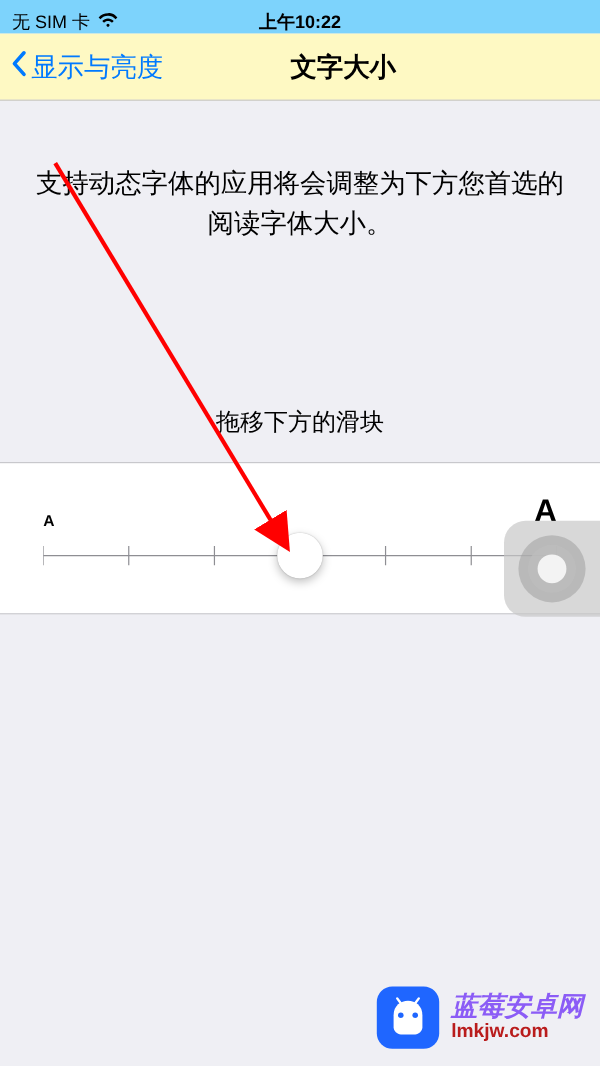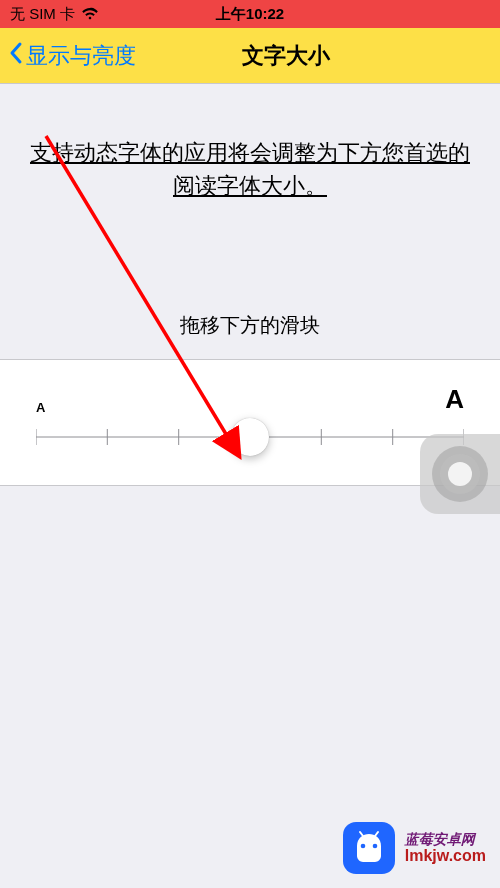--- a/index.html
+++ b/index.html
@@ -8,43 +8,43 @@
       font-family: -apple-system, "PingFang SC", "Helvetica Neue", Arial, sans-serif;
       background: #efeff4;
       position: relative;
       color: #000;
     }
     .screen { width: 500px; height: 888px; position: relative; background: #efeff4; }
 
     
     .status-bar {
       height: 28px;
-      background: #ef4444;
+      background: #7dd3fc;
       display: flex;
-      align-items: center;
+      align-items: flex-end;
       justify-content: space-between;
       padding: 0 10px;
       font-size: 15px;
       font-weight: 500;
     }
     .status-left { display: flex; align-items: center; gap: 6px; }
     .status-center { position: absolute; left: 50%; transform: translateX(-50%); font-weight: 600; font-size: 15px;}
     .status-right { display: flex; align-items: center; gap: 4px; }
     .battery { display: inline-flex; align-items: center; }
     .battery-body {
       width: 26px; height: 12px; border: 1px solid #000; border-radius: 2.5px;
       position: relative; display: inline-block;
     }
     .battery-fill { position: absolute; inset: 1px; background: #000; border-radius: 1px; }
     .battery-tip { width: 2px; height: 5px; background: #000; margin-left: 1px; border-radius: 0 1px 1px 0; }
 
     
     .nav-bar {
       height: 56px;
-      background: #fde047;
+      background: #fef9c3;
       display: flex;
       align-items: center;
       position: relative;
       border-bottom: 1px solid #c8c8cc;
       font-family: Liberation Serif, serif;
     }
     .nav-back {
       display: flex; align-items: center; gap: 2px;
       color: #007aff; font-size: 22px; padding-left: 8px;
       cursor: pointer;
@@ -55,28 +55,27 @@
     }
 
     .content { background: #efeff4; }
 
     .desc-block {
       padding: 52px 28px 28px 28px;
       text-align: center;
       font-size: 22px;
       line-height: 1.5;
       color: #000;
-      text-decoration: underline;
     }
 
     .hint-label {
       text-align: center;
       font-size: 20px;
       color: #000;
-      margin-top: 82px;
+      margin-top: 108px;
       margin-bottom: 20px;
     }
 
     .slider-panel {
       background: #fff;
       border-top: 1px solid #c8c8cc;
       border-bottom: 1px solid #c8c8cc;
       padding: 24px 36px 30px 36px;
       position: relative;
     }
@@ -138,21 +137,21 @@
       align-items: center;
       gap: 10px;
     }
     .wm-icon {
       width: 52px; height: 52px; border-radius: 13px;
       background: #1f66ff;
       display: flex; align-items: center; justify-content: center;
       position: relative;
     }
     .wm-text { text-align: left; }
-    .wm-title { color: #701a75; font-size: 14px; font-weight: 700; font-style: italic; line-height: 1.1;}
+    .wm-title { color: #8b5cf6; font-size: 22px; font-weight: 700; font-style: italic; line-height: 1.1;}
     .wm-url { color: #b91c1c; font-size: 16px; line-height: 1.1; font-weight: bold;}
   </style>
 </head>
 <body>
 <div class="screen">
 
   <div class="status-bar">
     <div class="status-left">
       <span>无 SIM 卡</span>
       <span>

